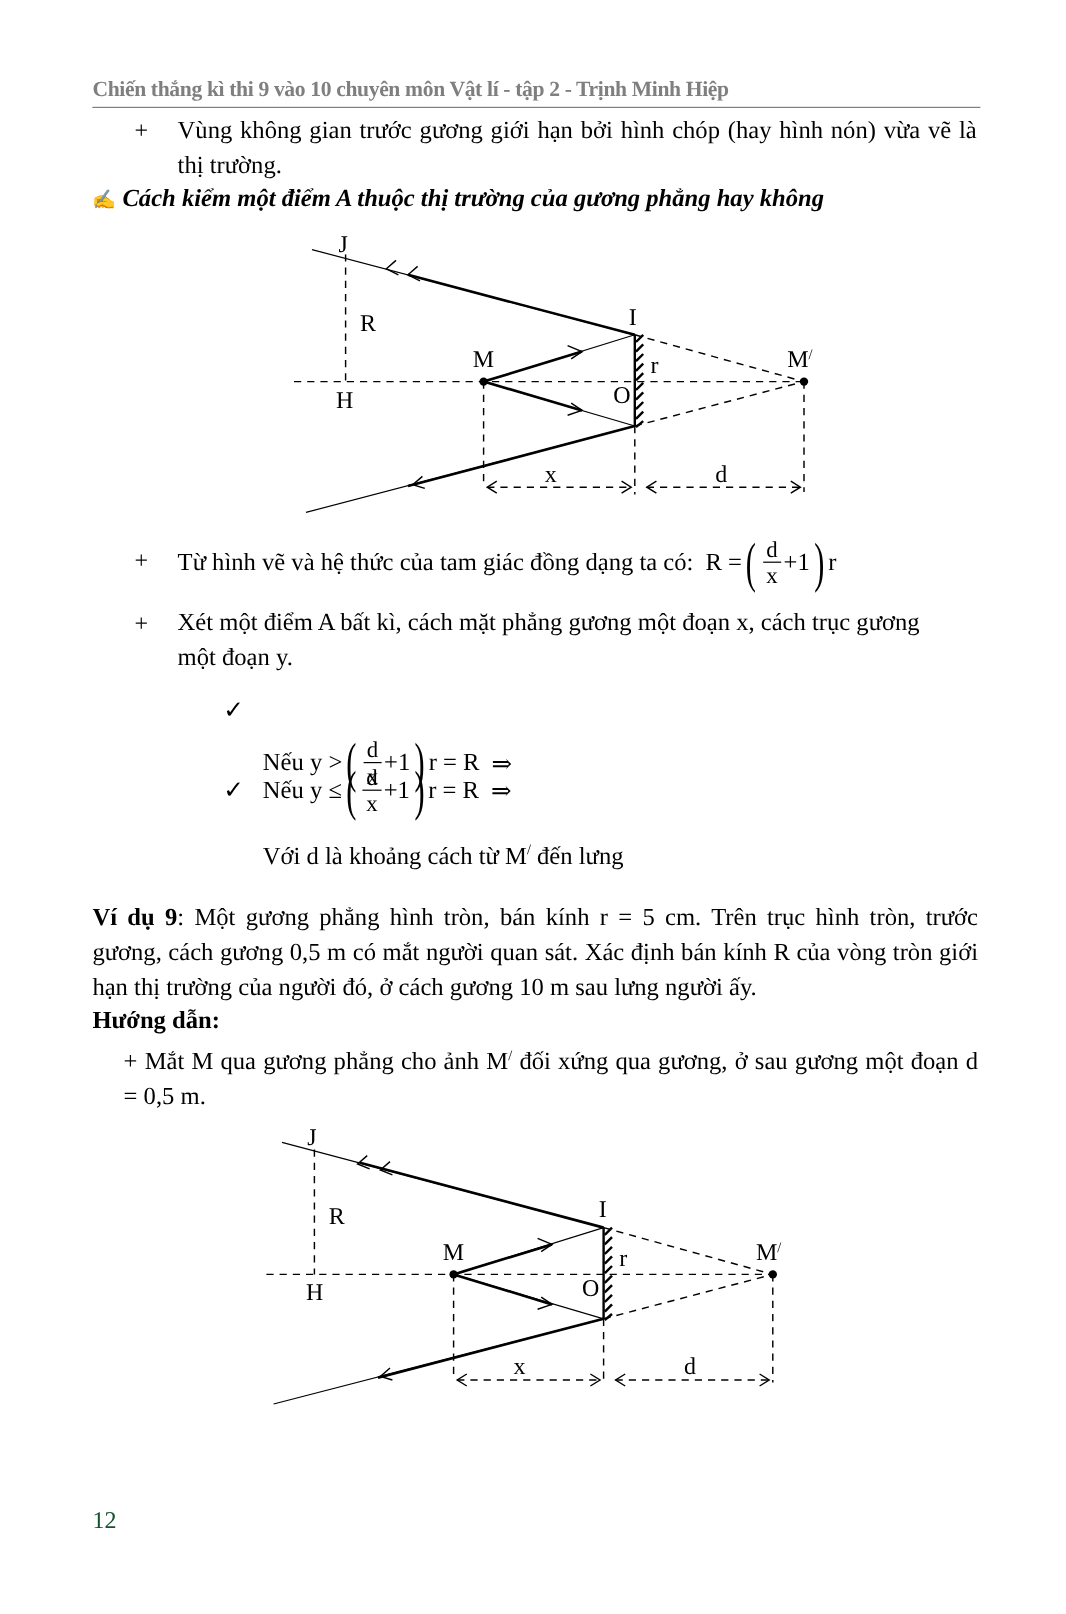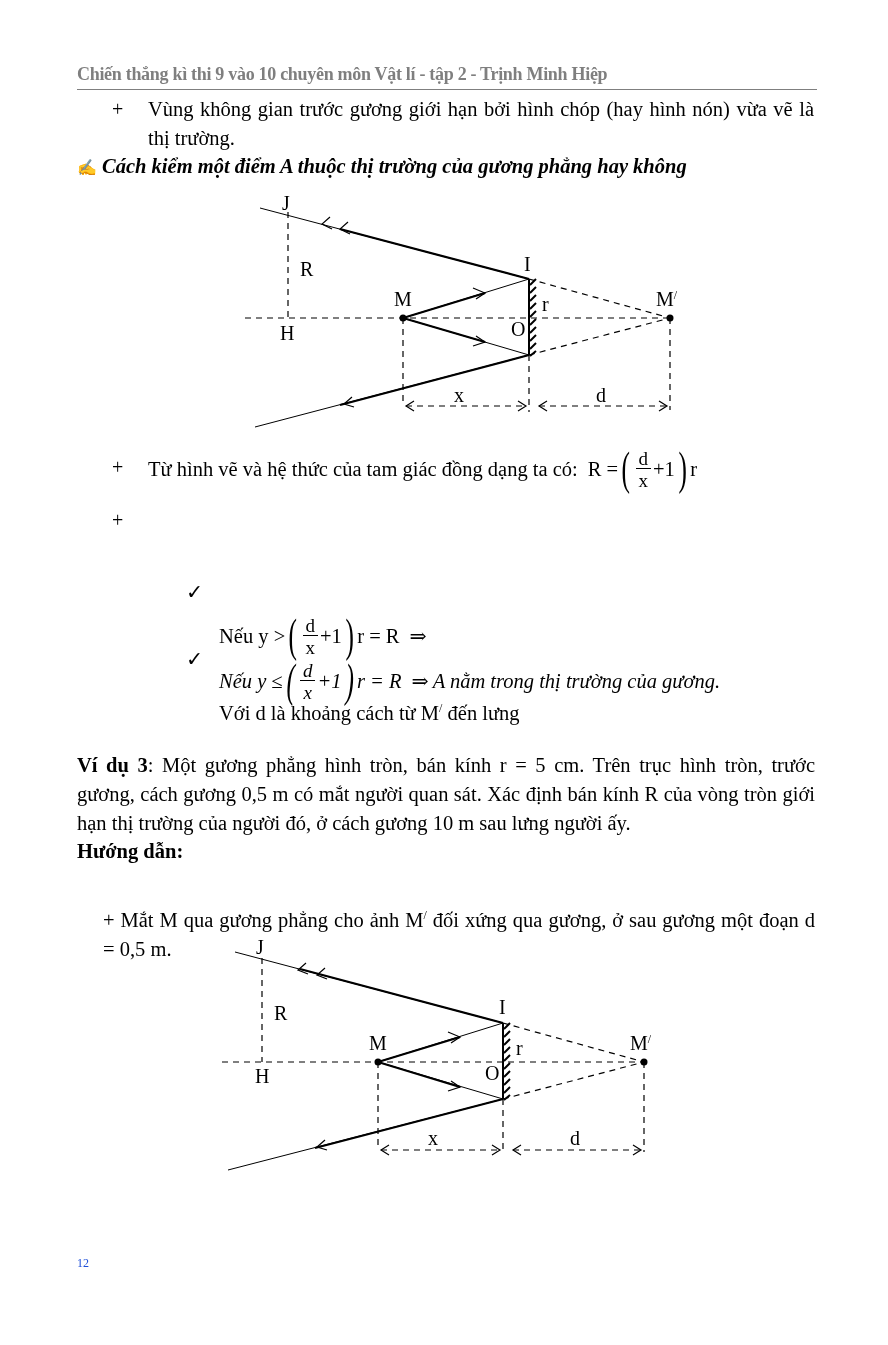--- a/index.html
+++ b/index.html
@@ -12,21 +12,21 @@
   .abs { position: absolute; font-size: 20.5px; line-height: 29px; }
   .just { text-align: justify; text-align-last: left; }
   .plus { position: absolute; font-size: 20px; }
   .italic-bold { font-style: italic; font-weight: bold; }
   .bold { font-weight: bold; }
   .frac { display: inline-block; vertical-align: middle; text-align: center; line-height: 1; margin: 0 2px; }
   .frac .num { display: block; padding: 0 3px; border-bottom: 1px solid #000; font-size: 19px; }
   .frac .den { display: block; font-size: 19px; padding-top: 2px; }
   .paren { font-size: 46px; vertical-align: middle; font-weight: 100; line-height: 1; display: inline-block; transform: scaleX(0.55); }
   .mathline { position: absolute; font-size: 20.5px; white-space: nowrap; display: flex; align-items: center; }
-  .pagenum { position: absolute; left: 77px; top: 1256px; font-size: 12px; color: #1d4ed8; }
+  .pagenum { position: absolute; left: 77px; top: 1256px; font-size: 20px; color: #14532d; }
   svg text { font-family: "Liberation Serif", "DejaVu Serif", serif; font-size: 20px; fill: #000; }
 </style>
 </head>
 <body>
 
 <div class="page">
 
   <div class="header">Chiến thắng kì thi 9 vào 10 chuyên môn Vật lí - tập 2 - Trịnh Minh Hiệp</div>
 
   <span class="plus" style="left:112px; top:98px;">+</span>
@@ -102,61 +102,61 @@
     <span class="frac">
         <span class="num">d</span>
         <span class="den">x</span>
       </span>
     <span>+1</span>
     <span class="paren">)</span>
     <span>r</span>
   </div>
 
   <span class="plus" style="left:112px; top:509px;">+</span>
+  <div class="abs" style="left:148px; top:505px; width:620px;">Xét một điểm A bất kì, cách mặt phẳng gương một đoạn x, cách trục gương một đoạn y.</div>
 
   <span class="abs" style="left:186px; top:578px;">✓</span>
   <div class="mathline" style="left:219px; top:568px; height:48px;margin-top:44px;">
     <span>Nếu  y &gt;</span>
     <span class="paren">(</span>
     <span class="frac">
         <span class="num">d</span>
         <span class="den">x</span>
       </span>
     <span>+1</span>
     <span class="paren">)</span>
     <span>r = R</span>
     <span style="width:10px"></span>
     <span>⇒</span>
     <span style="width:4px"></span>
   </div>
 
   <span class="abs" style="left:186px; top:645px;">✓</span>
-  <div class="mathline" style="left:219px; top:657px; height:48px;font-style:italic;">
+  <div class="mathline" style="left:219px; top:635px; height:48px;">
     <span>Nếu  y ≤</span>
     <span class="paren">(</span>
     <span class="frac">
         <span class="num">d</span>
         <span class="den">x</span>
       </span>
     <span>+1</span>
     <span class="paren">)</span>
     <span>r = R</span>
     <span style="width:10px"></span>
     <span>⇒</span>
     <span style="width:4px"></span>
-    <span>A nằm trong thị trường của gương.</span>
   </div>
 
   <div class="abs" style="left:219px; top:694px;">
     <span>Với d là khoảng cách từ M</span><sup style="font-size:12px;">/</sup><span> đến lưng</span>
   </div>
 
-  <div class="abs just" style="left:77px; top:751px; width:738px;"><span class="bold">Ví dụ 3</span><span>: Một gương phẳng hình tròn, bán kính r = 5 cm. Trên trục hình tròn, trước gương, cách gương 0,5 m có mắt người quan sát. Xác định bán kính R của vòng tròn giới hạn thị trường của người đó, ở cách gương 10 m sau lưng người ấy.</span></div>
+  <div class="abs just" style="left:77px; top:751px; width:738px;"><span class="bold">Ví dụ 9</span><span>: Một gương phẳng hình tròn, bán kính r = 5 cm. Trên trục hình tròn, trước gương, cách gương 0,5 m có mắt người quan sát. Xác định bán kính R của vòng tròn giới hạn thị trường của người đó, ở cách gương 10 m sau lưng người ấy.</span></div>
   <div class="abs bold" style="left:77px; top:837px;">Hướng dẫn:</div>
-  <div class="abs just" style="left:103px; top:865px; width:712px;margin-top:36px;"><span>+ Mắt M qua gương phẳng cho ảnh M</span><sup style="font-size:12px;">/</sup><span> đối xứng qua gương, ở sau gương một đoạn d = 0,5 m.</span></div>
+  <div class="abs just" style="left:103px; top:865px; width:712px;"><span>+ Mắt M qua gương phẳng cho ảnh M</span><sup style="font-size:12px;">/</sup><span> đối xứng qua gương, ở sau gương một đoạn d = 0,5 m.</span></div>
 
   <svg style="position:absolute; left:220px; top:930px;" width="450" height="250" viewBox="0 0 450 250">
     <g>
       <line x1="2" y1="132" x2="424" y2="132" stroke="#000" stroke-width="1.2" stroke-dasharray="6,5"></line>
       <line x1="15" y1="22" x2="283" y2="93" stroke="#000" stroke-width="1"></line>
       <line x1="80" y1="39" x2="283" y2="93" stroke="#000" stroke-width="2.2"></line>
       <line x1="8" y1="240" x2="283" y2="169" stroke="#000" stroke-width="1"></line>
       <line x1="95" y1="218" x2="283" y2="169" stroke="#000" stroke-width="2.2"></line>
       <line x1="158" y1="132" x2="283" y2="93" stroke="#000" stroke-width="1"></line>
       <line x1="158" y1="132" x2="240" y2="107" stroke="#000" stroke-width="2.2"></line>

